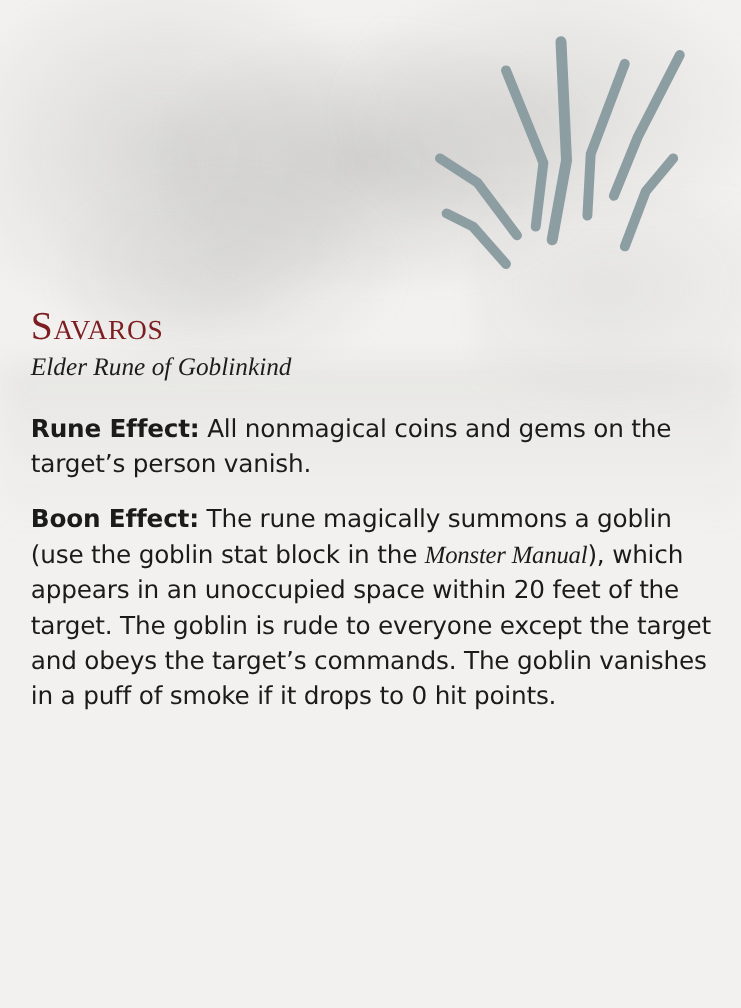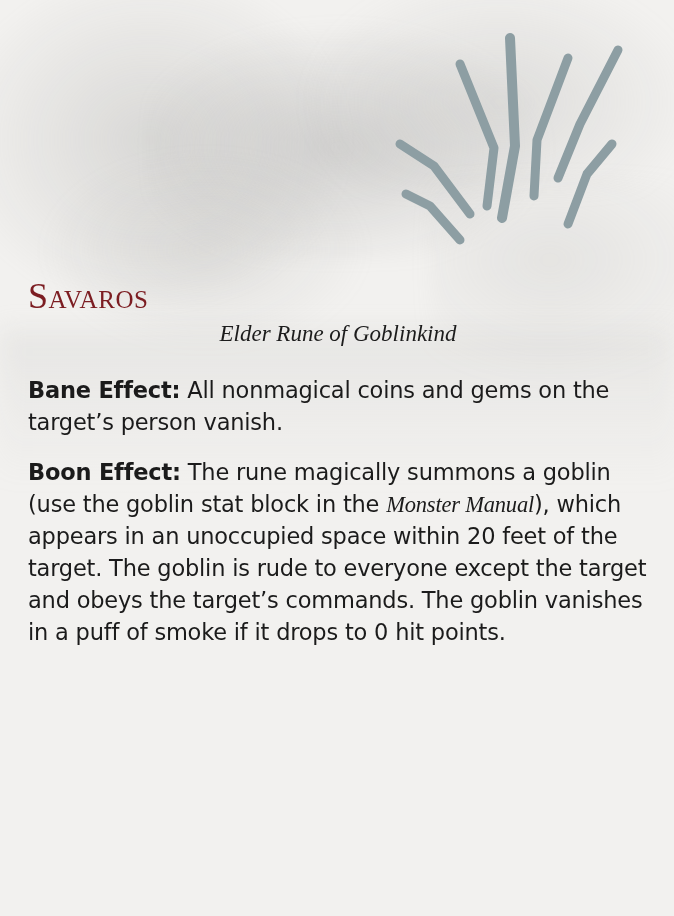--- a/index.html
+++ b/index.html
@@ -92,21 +92,20 @@
     font-weight: normal;
   }
 
   .subtitle {
     font-family: "Liberation Serif", serif;
     font-style: italic;
     font-size: 23px;
     color: #1c1c1c;
     margin: 0 0 28px 0;
     line-height: 1.2;
-    text-align: center;
   }
 
   p.body {
     font-family: "DejaVu Sans", sans-serif;
     font-size: 22.5px;
     line-height: 1.42;
     color: #1b1b1b;
     margin: 0 0 18px 0;
     letter-spacing: -0.2px;
   }
@@ -150,18 +149,18 @@
 
         <path d="M24 166 L48 178 L78 212" stroke-width="9"></path>
       </g>
     </svg>
   </div>
 
   <div class="content">
     <h1 class="title">Savaros</h1>
     <div class="subtitle">Elder Rune of Goblinkind</div>
 
-    <p class="body"><span class="lead">Bane Effect:</span><span> All nonmagical coins and gems on the target’s person vanish.</span></p>
+    <p class="body"><span class="lead">Rune Effect:</span><span> All nonmagical coins and gems on the target’s person vanish.</span></p>
 
     <p class="body"><span class="lead">Boon Effect:</span><span> The rune magically summons a goblin (use the goblin stat block in the </span><span class="ital">Monster Manual</span><span>), which appears in an unoccupied space within 20 feet of the target. The goblin is rude to everyone except the target and obeys the target’s commands. The goblin vanishes in a puff of smoke if it drops to 0 hit points.</span></p>
   </div>
 
 </div>
 
 </body></html>

